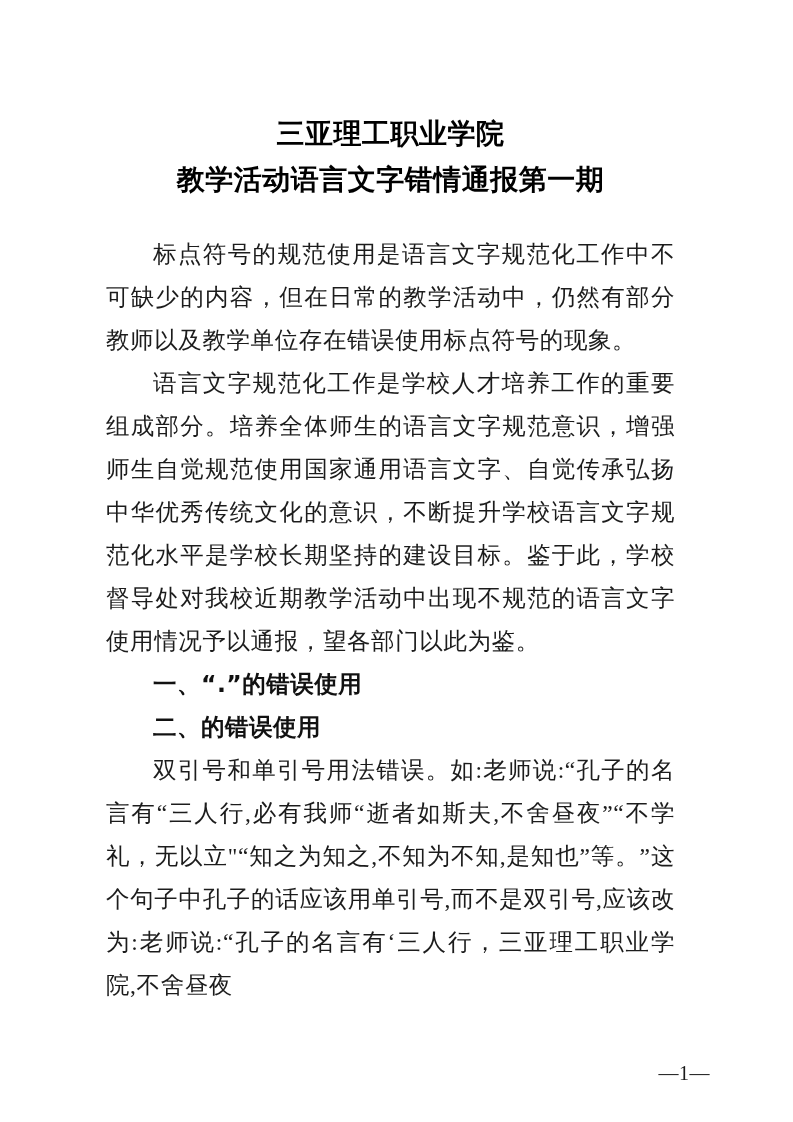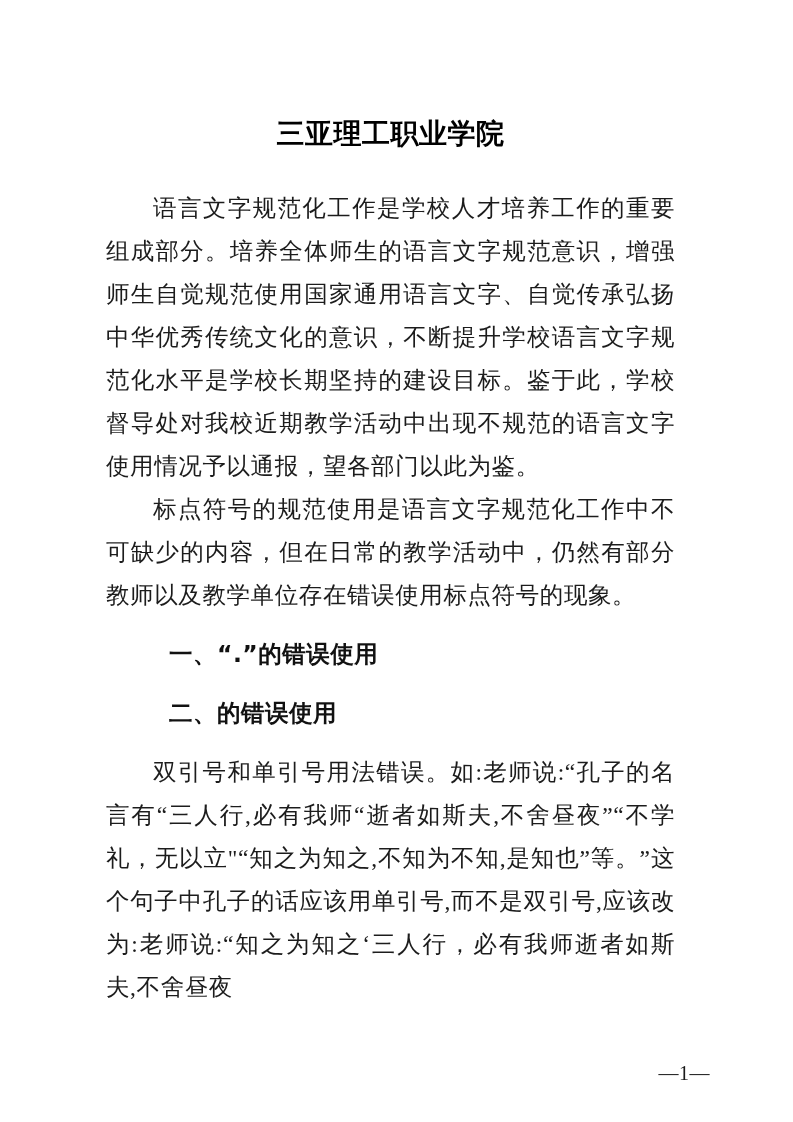--- a/index.html
+++ b/index.html
@@ -48,21 +48,21 @@
     line-height: 43px;
     text-align: justify;
     text-justify: inter-character;
     text-indent: 2em;
     letter-spacing: 0.6px;
     color: #1c1c1c;
     font-family: "Liberation Serif", "DejaVu Serif", serif;
   }
 
   h2.section-heading {
-    margin: 16px;
+    margin: 0;
     font-family: "DejaVu Sans", "Liberation Sans", sans-serif;
     font-weight: bold;
     font-size: 23.5px;
     line-height: 43px;
     text-indent: 2em;
     letter-spacing: 0.5px;
     color: #111111;
   }
 
   .page-number {
@@ -76,32 +76,33 @@
     letter-spacing: 0.5px;
   }
 </style>
 </head>
 <body>
 
 <div class="page">
 
   <div class="doc-title">
     <span class="line1">三亚理工职业学院</span>
+    <span class="line2">教学活动语言文字错情通报第一期</span>
   </div>
 
   <div class="body-block">
 
+    <p class="para">标点符号的规范使用是语言文字规范化工作中不可缺少的内容，但在日常的教学活动中，仍然有部分教师以及教学单位存在错误使用标点符号的现象。</p>
+
     <p class="para">语言文字规范化工作是学校人才培养工作的重要组成部分。培养全体师生的语言文字规范意识，增强师生自觉规范使用国家通用语言文字、自觉传承弘扬中华优秀传统文化的意识，不断提升学校语言文字规范化水平是学校长期坚持的建设目标。鉴于此，学校督导处对我校近期教学活动中出现不规范的语言文字使用情况予以通报，望各部门以此为鉴。</p>
-
-    <p class="para">标点符号的规范使用是语言文字规范化工作中不可缺少的内容，但在日常的教学活动中，仍然有部分教师以及教学单位存在错误使用标点符号的现象。</p>
 
     <h2 class="section-heading">一、“.”的错误使用</h2>
 
 
     <h2 class="section-heading">二、的错误使用</h2>
 
-    <p class="para">双引号和单引号用法错误。如:老师说:“孔子的名言有“三人行,必有我师“逝者如斯夫,不舍昼夜”“不学礼，无以立"“知之为知之,不知为不知,是知也”等。”这个句子中孔子的话应该用单引号,而不是双引号,应该改为:老师说:“知之为知之‘三人行，必有我师逝者如斯夫,不舍昼夜</p>
+    <p class="para">双引号和单引号用法错误。如:老师说:“孔子的名言有“三人行,必有我师“逝者如斯夫,不舍昼夜”“不学礼，无以立"“知之为知之,不知为不知,是知也”等。”这个句子中孔子的话应该用单引号,而不是双引号,应该改为:老师说:“孔子的名言有‘三人行，三亚理工职业学院,不舍昼夜</p>
 
   </div>
 
   <div class="page-number">—1—</div>
 
 </div>
 
 </body></html>

